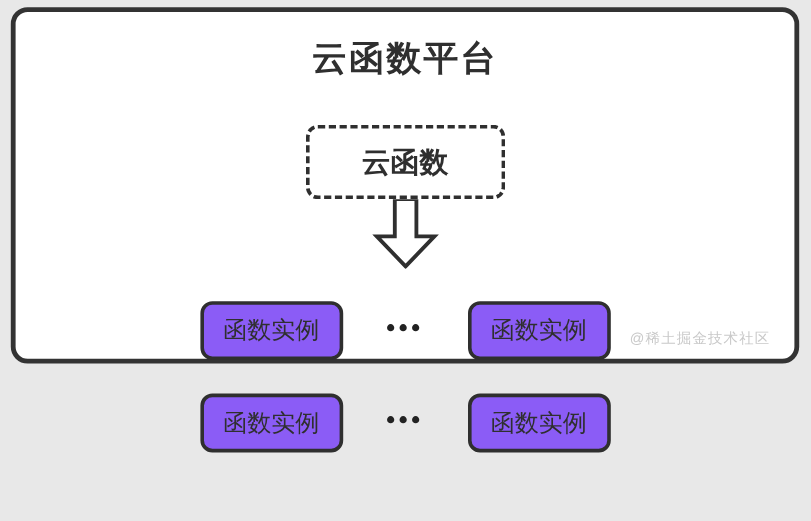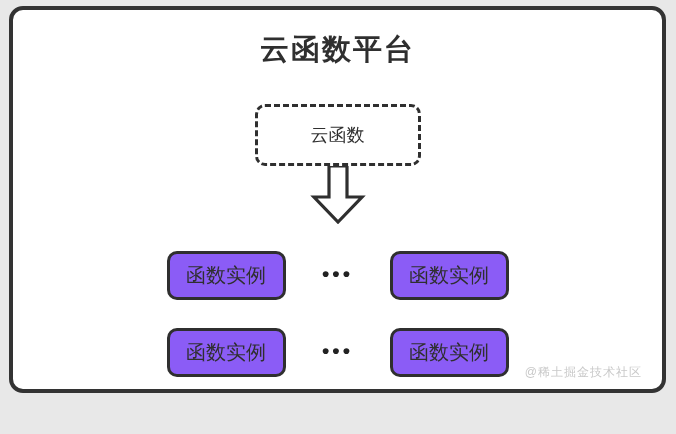--- a/index.html
+++ b/index.html
@@ -6,21 +6,21 @@
   html, body {
     width: 676px; height: 434px;
     font-family: "Liberation Sans", "DejaVu Sans", sans-serif;
     overflow: hidden;
   }
   body { background: #e8e8e8; position: relative; }
 
   .panel {
     position: absolute;
     left: 9px; top: 6px;
-    width: 657px; height: 387px;
+    width: 657px; height: 297px;
     background: #ffffff;
     border: 4px solid #333333;
     border-radius: 14px;
   }
 
   .title {
     margin-top: 24px;
     text-align: center;
     font-size: 29px;
     line-height: 30px;
@@ -28,23 +28,24 @@
     letter-spacing: 2px;
     color: #2f2f2f;
   }
 
   .dashed-box {
     width: 166px; height: 62px;
     margin: 40px auto 0 auto;
     border: 3px dashed #2f2f2f;
     border-radius: 10px;
     display: flex; align-items: center; justify-content: center;
-    font-size: 18px;
+    font-size: 24px;
     color: #2f2f2f;
     background: #ffffff;
+    font-weight: bold;
   }
 
   .arrow-svg { display: block; margin: 0 auto; }
 
   .rows { margin-top: 27px; }
 
   .row {
     display: flex;
     align-items: center;
     justify-content: center;

